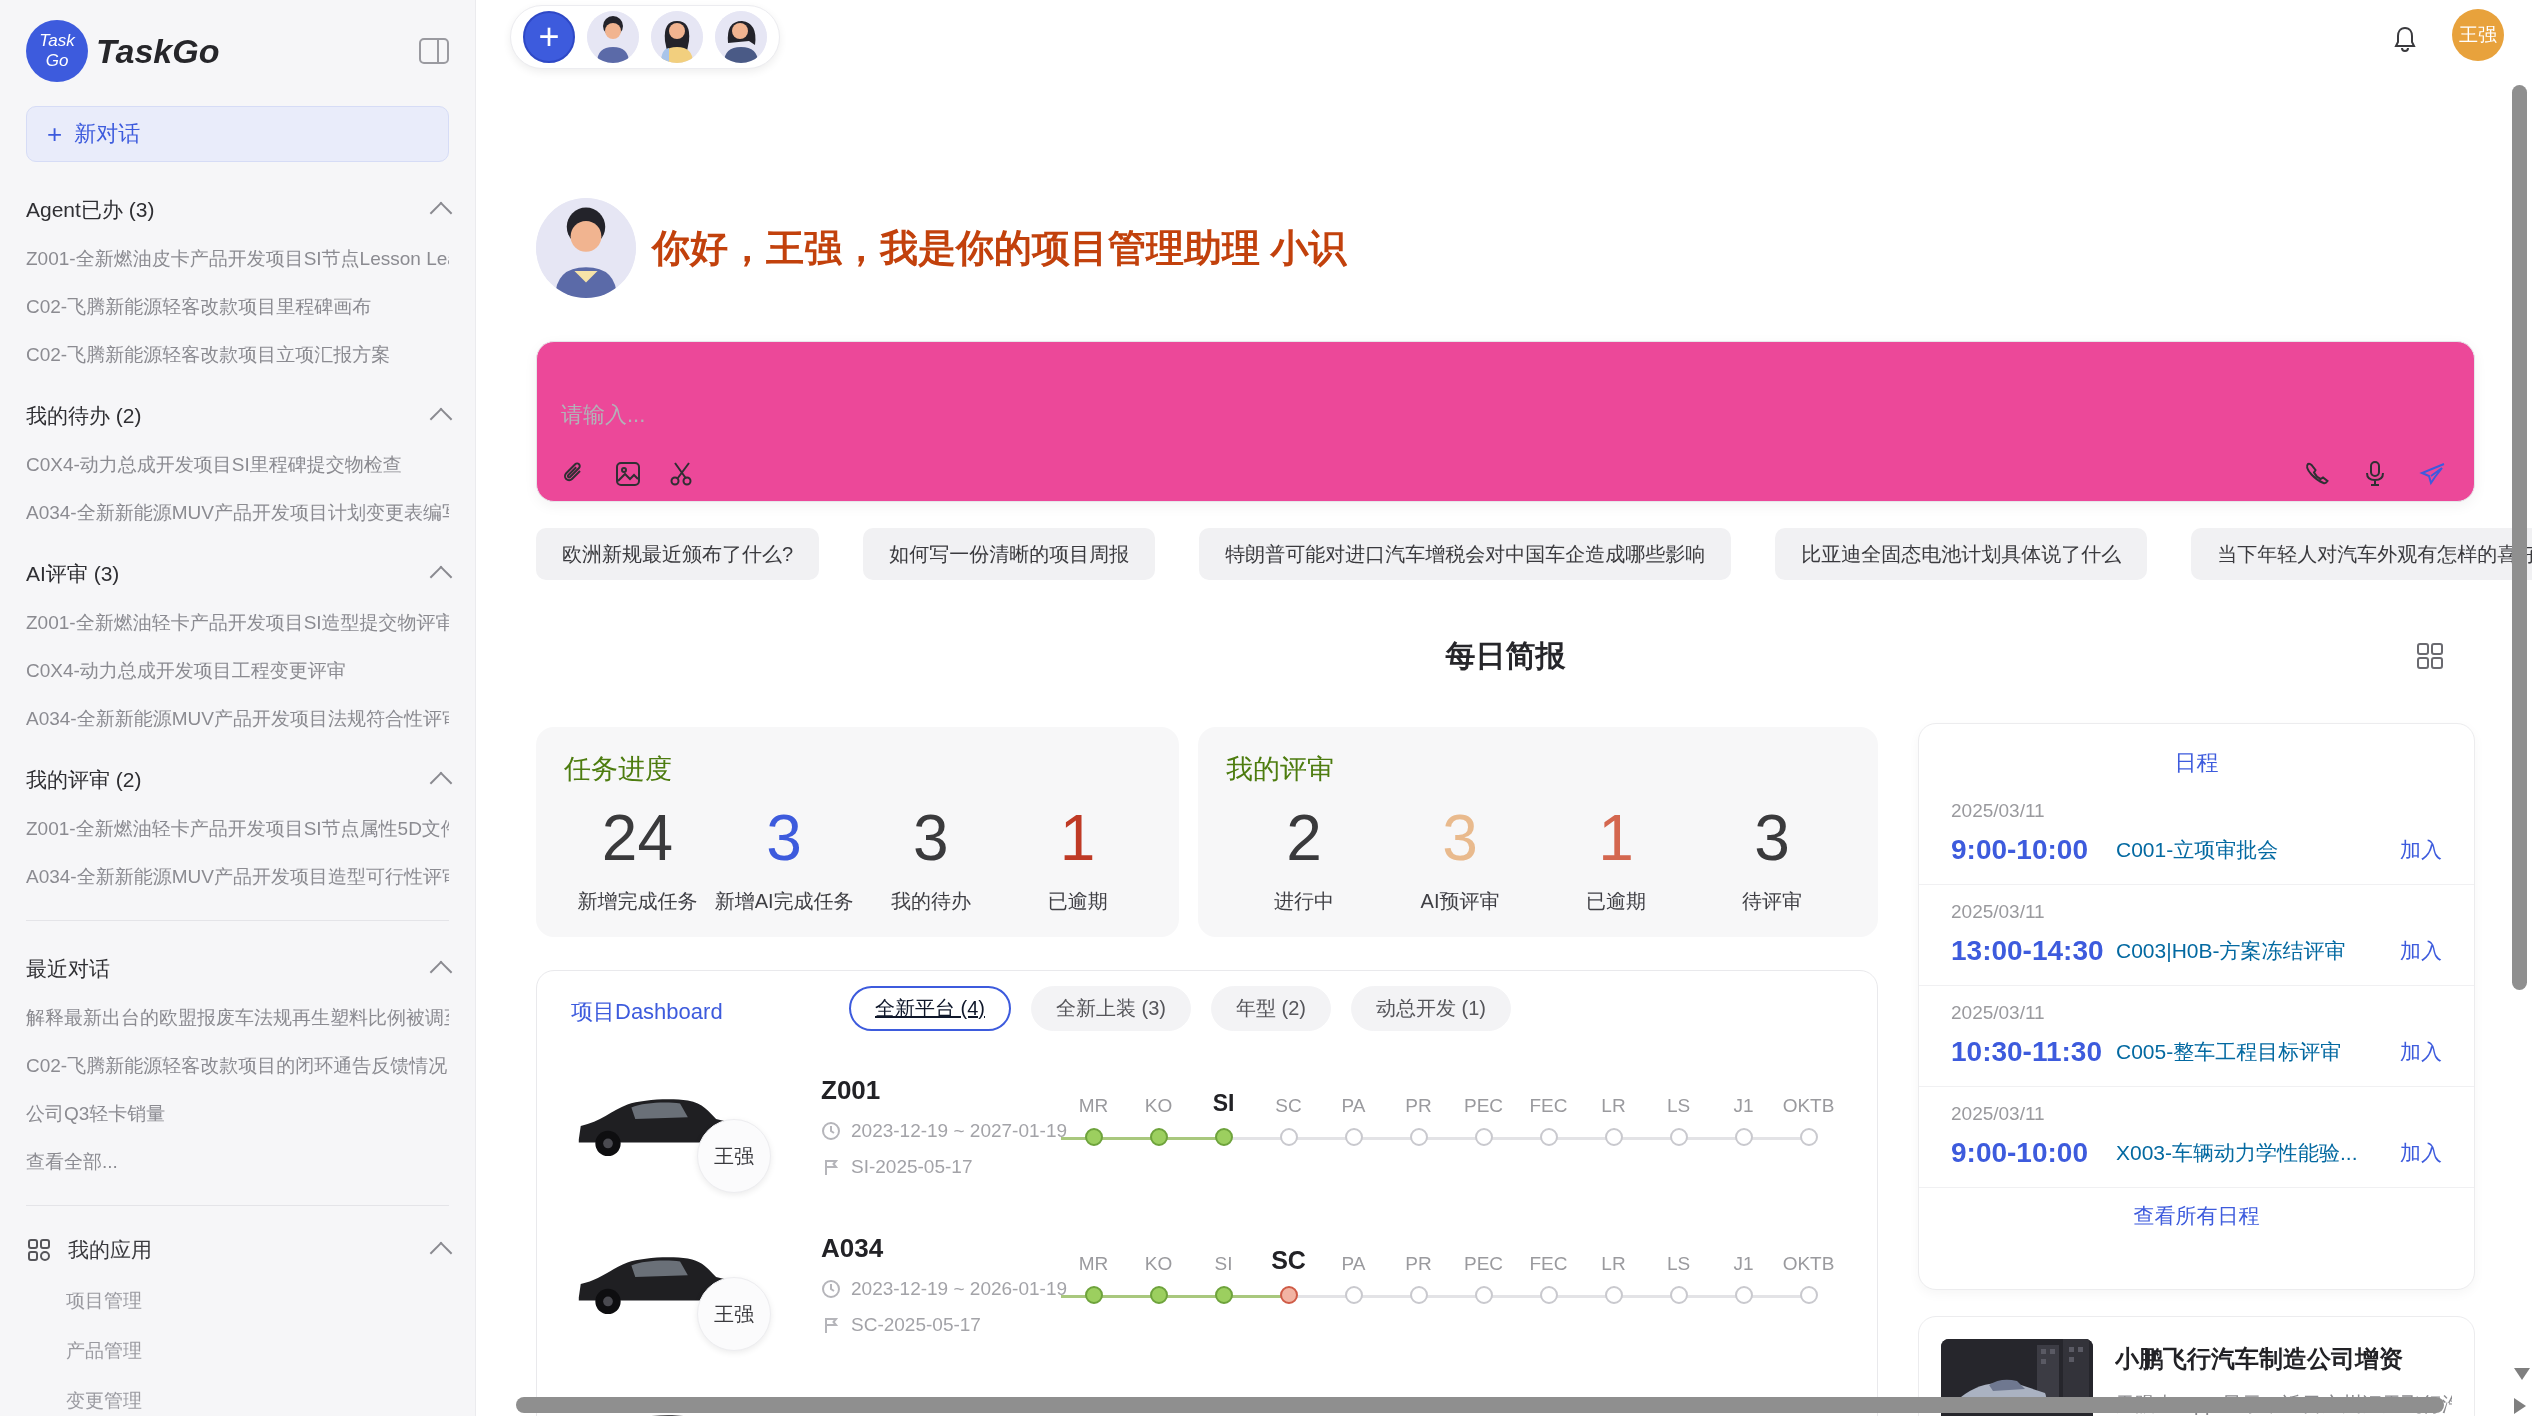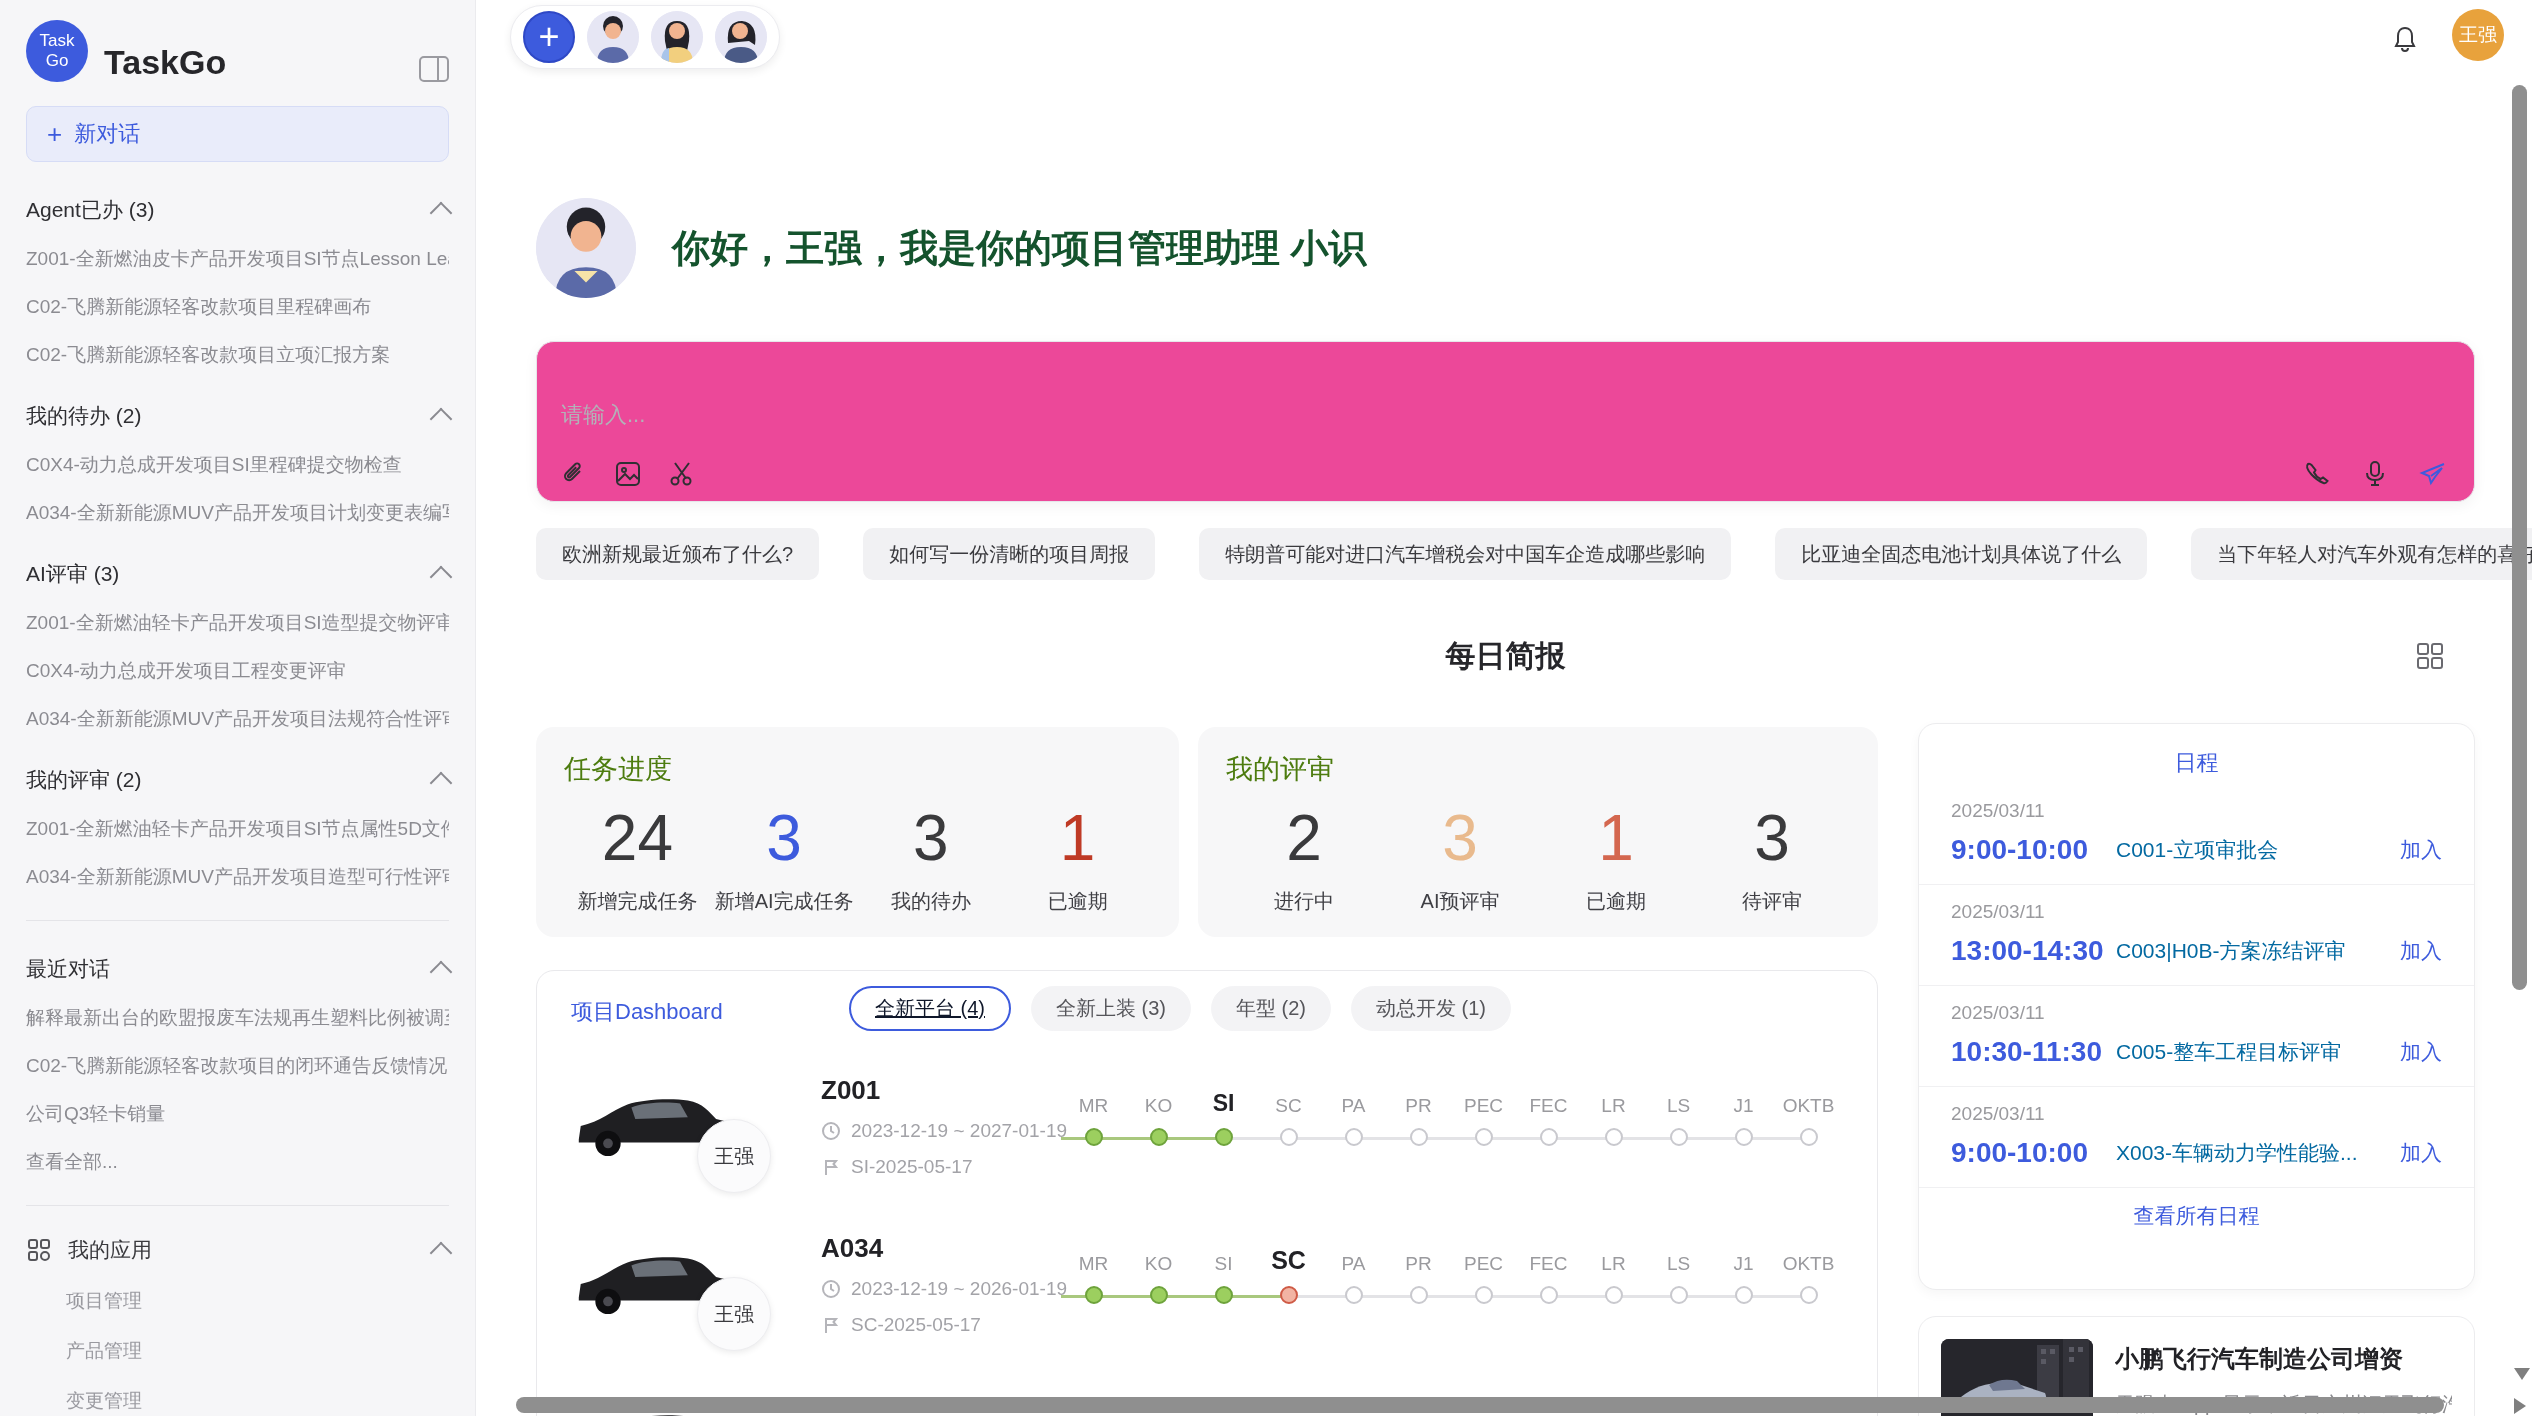--- a/index.html
+++ b/index.html
@@ -4,21 +4,21 @@
 <style>
   * { margin:0; padding:0; box-sizing:border-box; }
   html,body { width:2532px; height:1416px; }
   body {
     position:relative; overflow:hidden; background:#ffffff;
     font-family:"Liberation Sans","DejaVu Sans",sans-serif; color:#2a2a2e;
   }
   
   .sidebar { position:absolute; left:0; top:0; width:476px; height:1416px;
     background:#f6f6f8; border-right:1px solid #ebebee; padding:20px 26px; overflow:hidden; }
-  .side-head { display:flex; align-items:flex-end; gap:16px; }
+  .side-head { display:flex; align-items:center; gap:8px;font-style:italic; }
   .logo { width:62px; height:62px; border-radius:50%; background:#3d5bdd; color:#fff;
     display:flex; flex-direction:column; align-items:center; justify-content:center;
     font-size:17px; line-height:1.15; flex:0 0 auto; }
   .app-title { font-size:34px; font-weight:bold; color:#26262a; flex:1; }
   .panel-icon { width:30px; height:26px; border:2px solid #9a9aa0; border-radius:5px; position:relative; }
   .panel-icon::after { content:""; position:absolute; right:8px; top:0; bottom:0; width:2px; background:#9a9aa0; }
   .new-chat { margin-top:24px; height:56px; background:#e9ecfa; border:1px solid #d6dcf6;
     border-radius:10px; display:flex; align-items:center; gap:12px; padding:0 20px;
     color:#3d5bdd; font-size:22px; cursor:pointer; }
   .new-chat .plus { font-size:26px; }
@@ -44,21 +44,21 @@
     font-size:36px; font-weight:300; display:flex; align-items:center; justify-content:center;
     border:2px solid #2e48c6; cursor:pointer; }
   .avatar-s { width:52px; height:52px; border-radius:50%; overflow:hidden; background:#e9e9f5; cursor:pointer; }
   .bell { position:absolute; right:112px; top:24px; width:30px; height:30px; cursor:pointer; }
   .bell svg { width:100%; height:100%; fill:none; stroke:#3a3a3e; stroke-width:2; }
   .user-badge { position:absolute; right:28px; top:9px; width:52px; height:52px; border-radius:50%;
     background:#e8a23c; color:#fff; font-size:19px; display:flex; align-items:center;
     justify-content:center; cursor:pointer; }
   .greet { position:absolute; left:60px; top:198px; display:flex; align-items:center; }
   .avatar-l { width:100px; height:100px; border-radius:50%; overflow:hidden; background:#e9e9f5; }
-  .greet-text { margin-left:36px; font-size:38px; font-weight:bold; color:#14532d; }
+  .greet-text { margin-left:16px; font-size:38px; font-weight:bold; color:#c2410c; }
   
   .input-card { position:absolute; left:60px; top:341px; width:1939px; height:161px;
     border:1px solid #e6e6ea; border-radius:18px; box-shadow:0 4px 14px rgba(0,0,0,0.05); background:#ec4899; }
   .input-card textarea { position:absolute; left:24px; top:58px; width:1500px; height:46px;
     border:none; outline:none; resize:none; font-size:22px; font-family:inherit; color:#333; background:transparent; }
   .input-card textarea::placeholder { color:#b2b2b8; }
   .tool-left { position:absolute; left:22px; bottom:12px; display:flex; gap:24px; }
   .tool-right { position:absolute; right:26px; bottom:12px; display:flex; gap:28px; }
   .t-icon { width:30px; height:30px; cursor:pointer; }
   .t-icon svg { width:100%; height:100%; fill:none; stroke:#2f2f33; stroke-width:2; }

